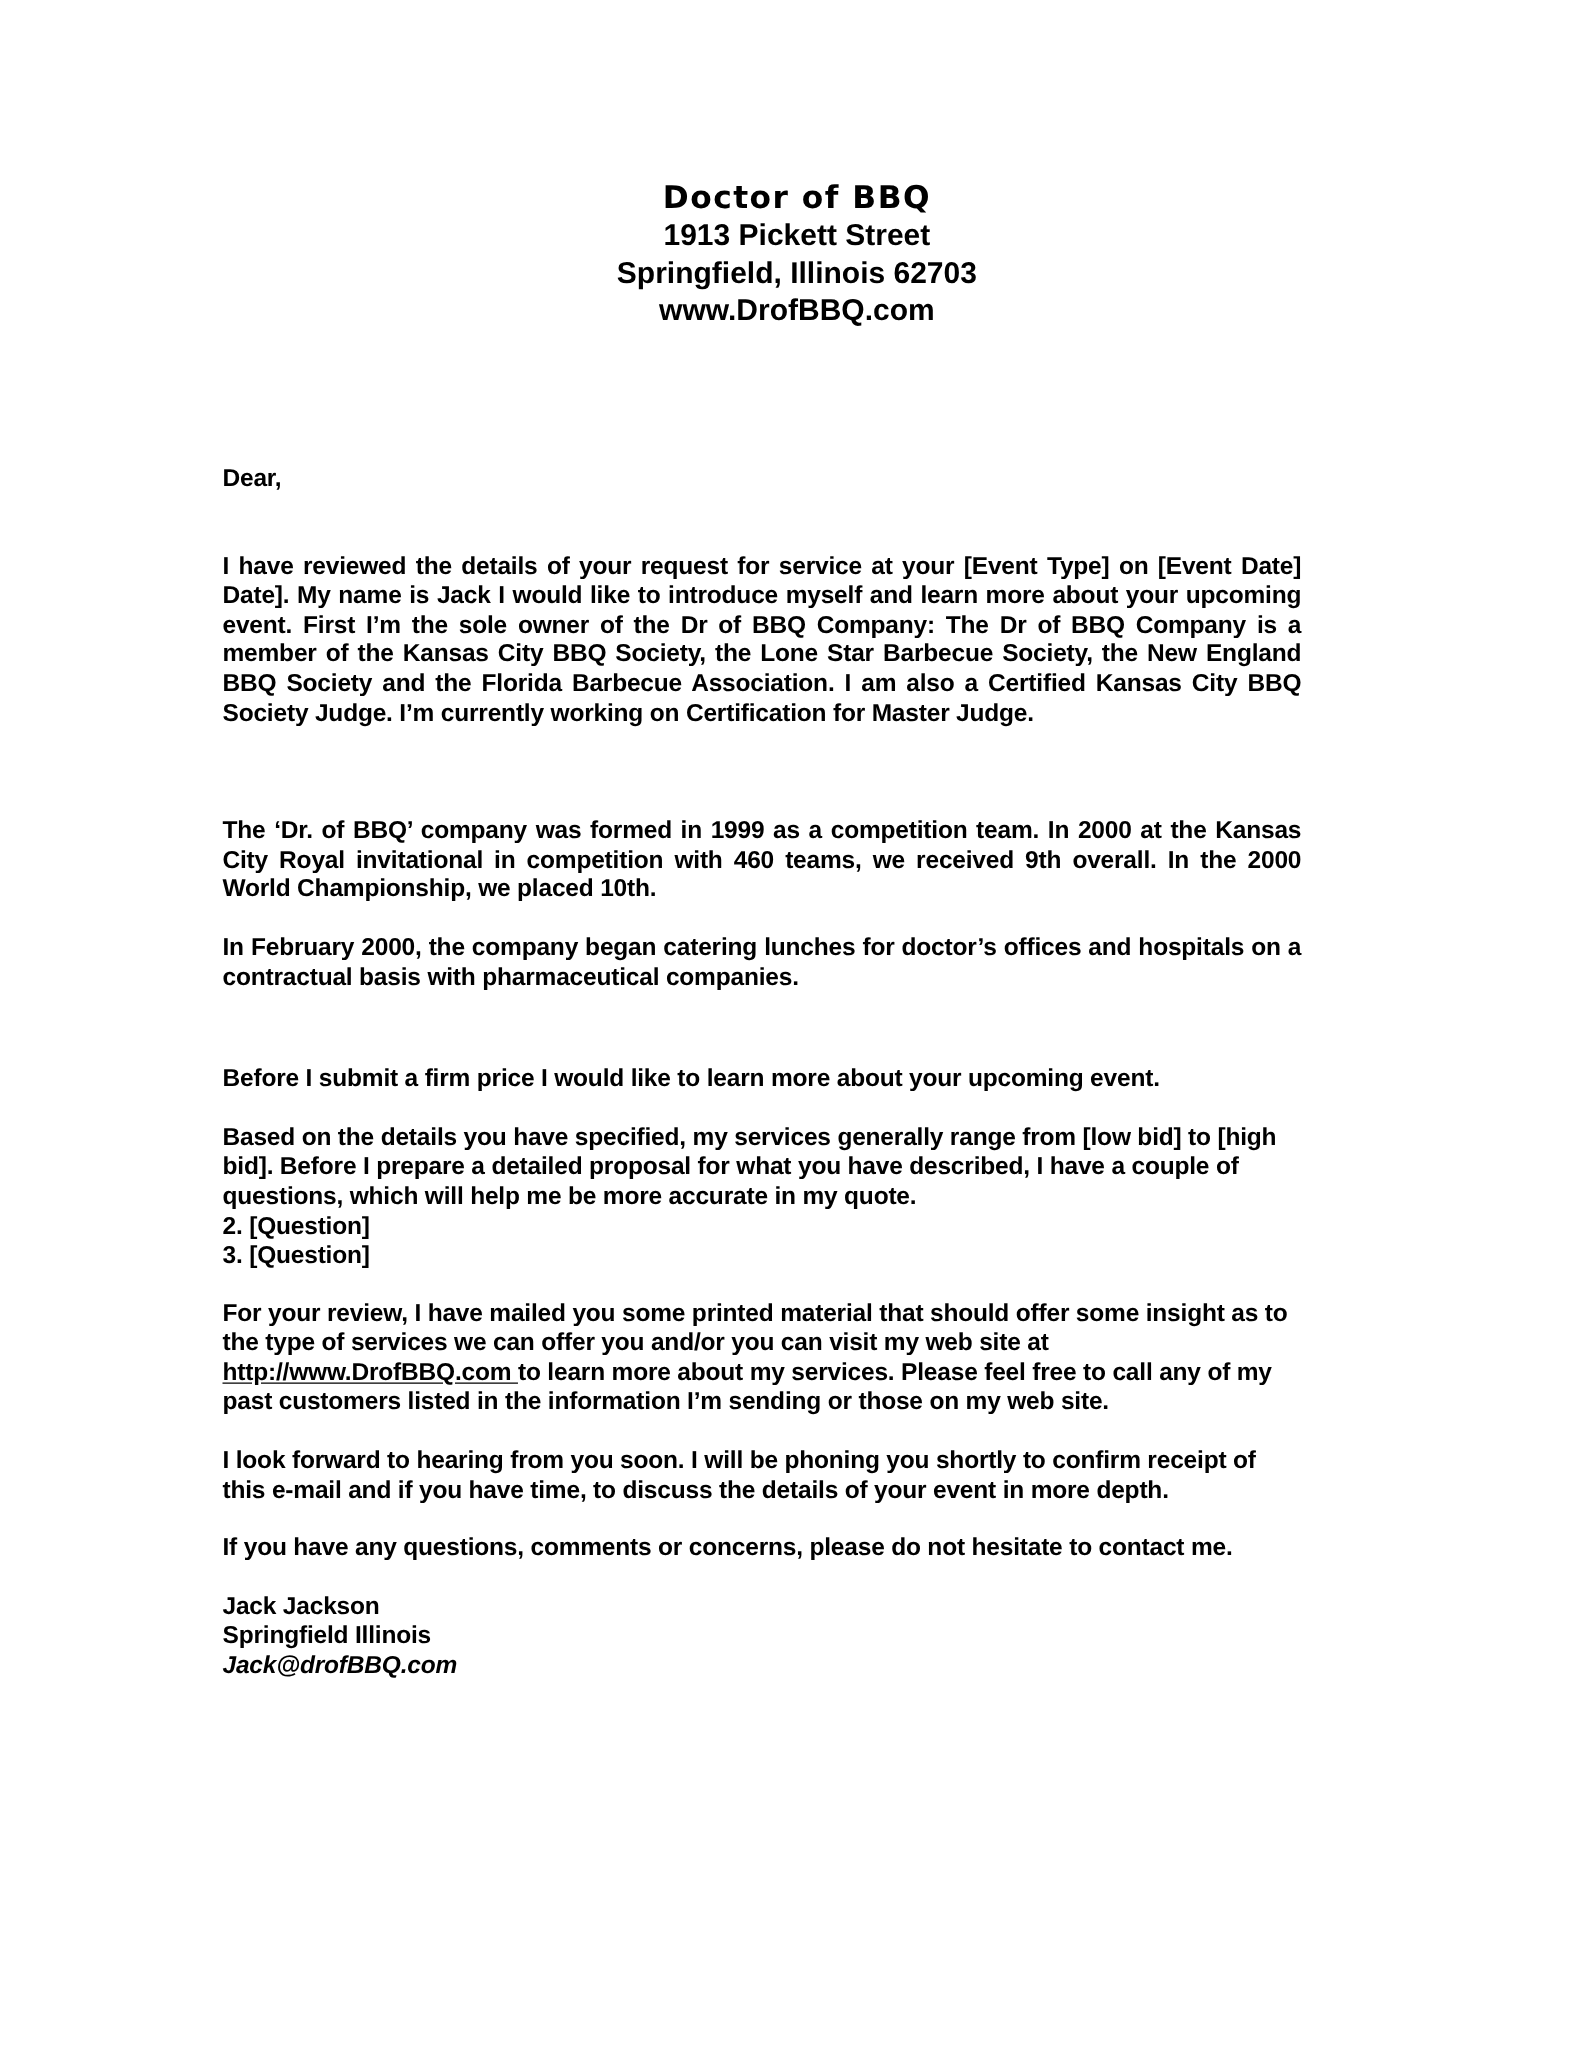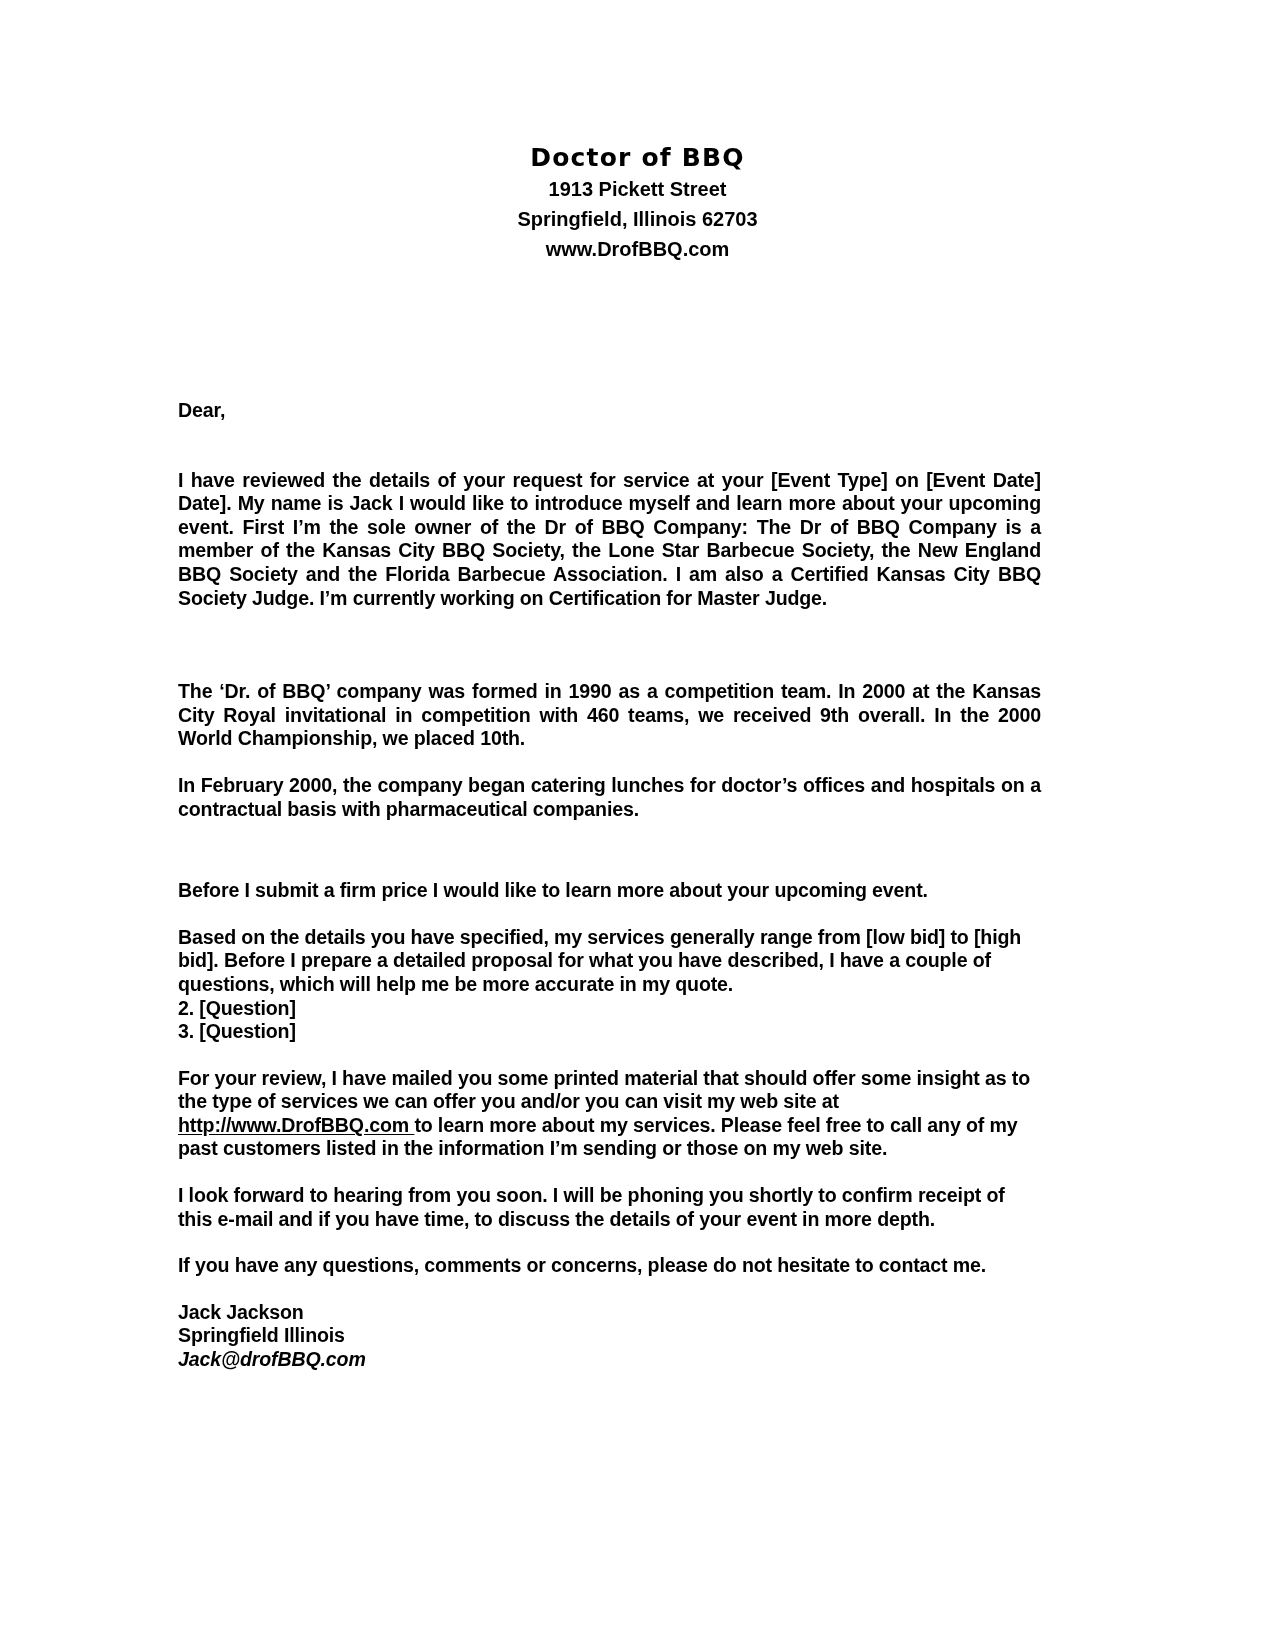--- a/index.html
+++ b/index.html
@@ -34,29 +34,29 @@
     letter-spacing: 0px;
   }
   .lh-company {
     font-family: "DejaVu Sans", sans-serif;
     font-size: 25px;
     font-weight: bold;
     line-height: 32px;
     letter-spacing: 1.2px;
   }
   .lh-addr {
-    font-size: 20px;
+    font-size: 24px;
     line-height: 30px;
   }
 
   
   .letter-body {
     position: absolute;
     left: 178px;
-    top: 399px;
+    top: 372px;
     width: 863px;
     font-size: 19.6px;
     font-weight: bold;
     line-height: 23.6px;
     letter-spacing: -0.15px;
   }
   .p {
     margin: 0;
     text-align: justify;
     text-justify: inter-word;
@@ -99,21 +99,21 @@
   <div class="letter-body">
 
     <p class="p left">Dear,</p>
 
     <div class="gap-md"></div>
 
     <p class="p">I have reviewed the details of your request for service at your [Event Type] on [Event Date] Date]. My name is Jack I would like to introduce myself and learn more about your upcoming event. First I’m the sole owner of the Dr of BBQ Company: The Dr of BBQ Company is a member of the Kansas City BBQ Society, the Lone Star Barbecue Society, the New England BBQ Society and the Florida Barbecue Association. I am also a Certified Kansas City BBQ Society Judge. I’m currently working on Certification for Master Judge.</p>
 
     <div class="gap-xl"></div>
 
-    <p class="p">The ‘Dr. of BBQ’ company was formed in 1990 as a competition team. In 2000 at the Kansas City Royal invitational in competition with 460 teams, we received 9th overall. In the 2000 World Championship, we placed 10th.</p>
+    <p class="p">The ‘Dr. of BBQ’ company was formed in 1999 as a competition team. In 2000 at the Kansas City Royal invitational in competition with 460 teams, we received 9th overall. In the 2000 World Championship, we placed 10th.</p>
 
     <div class="gap-sm"></div>
 
     <p class="p">In February 2000, the company began catering lunches for doctor’s offices and hospitals on a contractual basis with pharmaceutical companies.</p>
 
     <div class="gap-lg"></div>
 
     <p class="p left">Before I submit a firm price I would like to learn more about your upcoming event.</p>
 
     <div class="gap-sm"></div>

